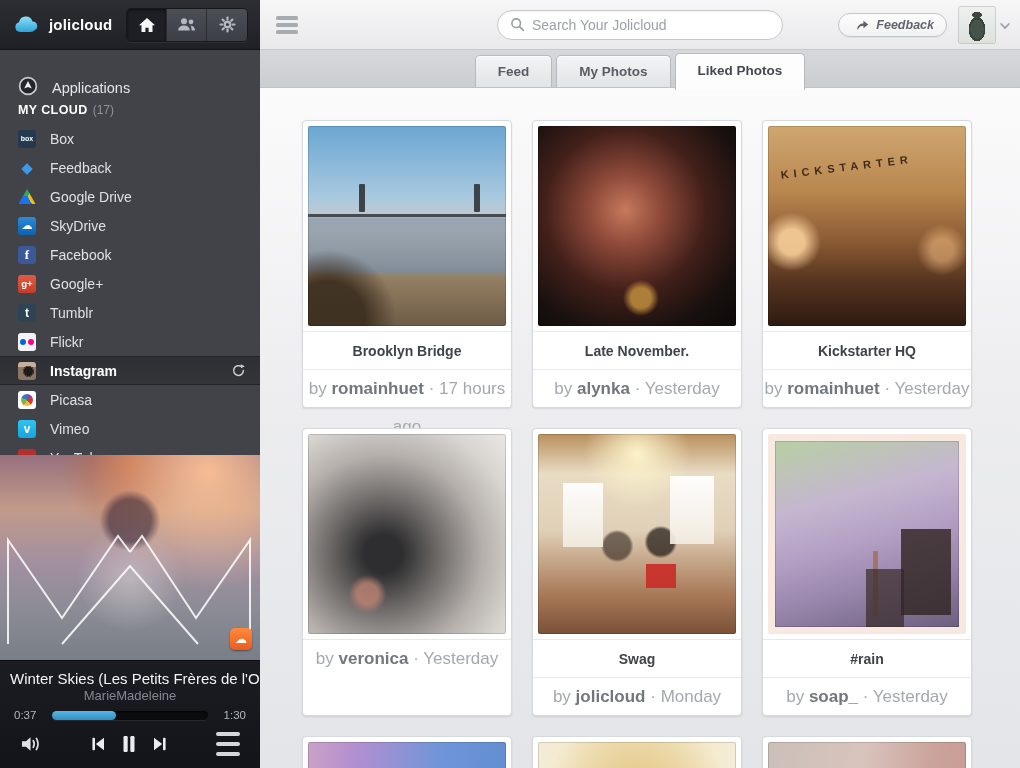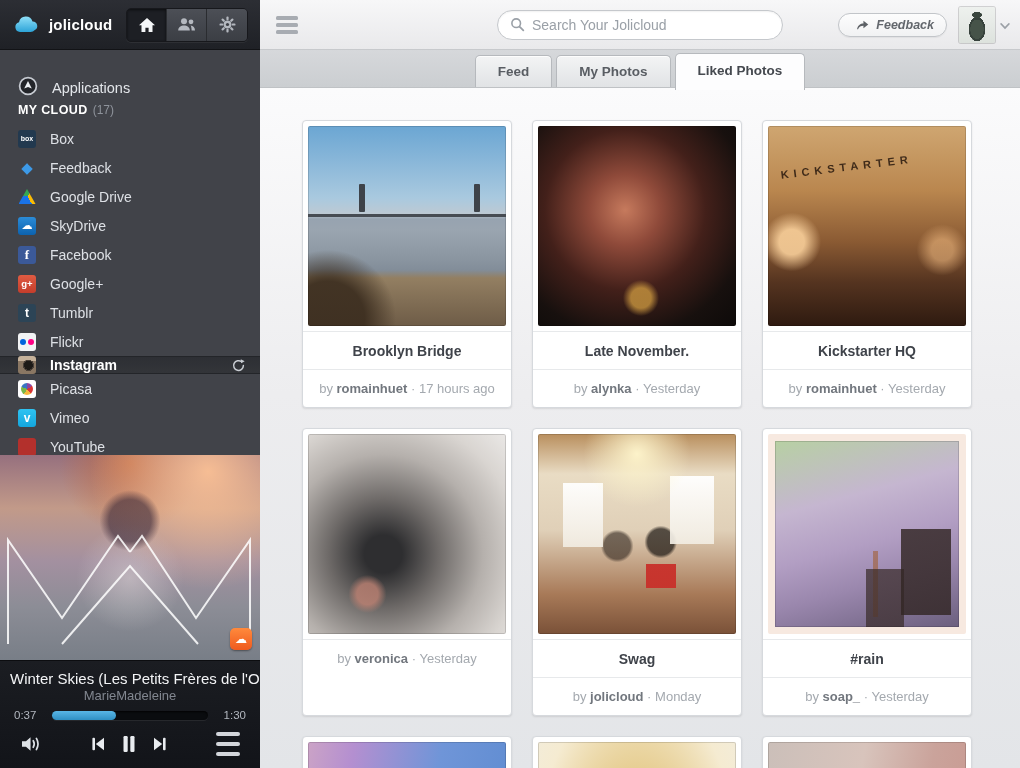--- a/index.html
+++ b/index.html
@@ -21,21 +21,21 @@
 
   .side-nav { height:405px; overflow:hidden; }
   .apps-row { height:46px; display:flex; align-items:flex-end; padding-left:18px; cursor:pointer; }
   .apps-row .label { color:#e3e6ea; font-size:14.5px; margin-left:14px; }
   .section-row { height:28px; display:flex; align-items:center; padding-left:18px; }
   .section-label { color:#fff; font-size:12.5px; font-weight:bold; letter-spacing:.4px; }
   .section-count { color:#8e939b; font-size:12px; margin-left:5px; }
   .nav-item { height:29px; display:flex; align-items:center; padding:0 14px 0 18px; cursor:pointer; }
   .nav-item .label { color:#dde0e5; font-size:14px; margin-left:14px; }
   .nav-item.selected { background:linear-gradient(#2d2f34,#333539);
-                       border-top:1px solid #232529; border-bottom:1px solid #232529; height:18px; }
+                       border-top:1px solid #232529; border-bottom:1px solid #232529; height:29px; }
   .nav-item.selected .label { color:#fff; font-weight:bold; }
   .sync { margin-left:auto; display:flex; align-items:center; }
 
   .brand-ic { width:18px; height:18px; border-radius:3px; flex-shrink:0; display:flex; align-items:center;
               justify-content:center; font-weight:bold; color:#fff; overflow:hidden; }
   .ic-box { background:#22394f; font-size:7px; letter-spacing:0; }
   .ic-dropbox { background:transparent; color:#3d9ae8; font-size:15px; border-radius:0; }
   .ic-gdrive { background:transparent; border-radius:0; }
   .ic-gdrive i { display:block; width:17px; height:15px; clip-path:polygon(50% 0,100% 100%,0 100%);
                  background:conic-gradient(from 150deg,#1a73e8 0 120deg,#34a853 120deg 240deg,#fbbc04 240deg 360deg); }
@@ -119,21 +119,21 @@
   .content { flex:1; overflow:hidden; background:linear-gradient(#fbfbfc 0%,#ededef 45%,#e3e5e8 100%);
              padding-left:42px; }
   .card-row { display:flex; gap:20px; margin-top:20px; }
   .card-row.first { margin-top:32px; }
   .card { width:210px; background:#fff; border:1px solid #d6d9dd; border-radius:4px;
           box-shadow:0 1px 2px rgba(0,0,0,.1); cursor:pointer; }
   .card-img { margin:5px; height:200px; border-radius:2px; position:relative; overflow:hidden;
               box-shadow:inset 0 0 0 1px rgba(0,0,0,.14); }
   .card-title { height:38px; line-height:38px; text-align:center; font-size:14px; font-weight:bold;
                 color:#3f434a; border-top:1px solid #e7e9eb; }
-  .card-byline { height:38px; line-height:38px; text-align:center; font-size:13px; color:#a4a9af;
+  .card-byline { height:38px; line-height:38px; text-align:center; font-size:17px; color:#a4a9af;
                  border-top:1px solid #e7e9eb; }
   .card-byline b { color:#72777e; }
 
   
   .ph-brooklyn { background:
       radial-gradient(circle at 10% 96%, rgba(58,44,30,.9) 0 14%, rgba(58,44,30,0) 26%),
       linear-gradient(180deg,#6ba6d3 0%,#a9c9df 36%,#bdc9d3 44%,#97a3b0 46.5%,#9aa5b0 52%,#8b96a1 66%,#828d99 72%,#937f62 76%,#6e5c47 100%); }
   .ph-deck { position:absolute; left:0; right:0; top:44%; height:3px; background:#474c53; }
   .ph-tower { position:absolute; width:6px; height:28px; top:29%; background:#3e434a; border-radius:1px; }
   .ph-tower.t1 { left:26%; } .ph-tower.t2 { left:84%; }

